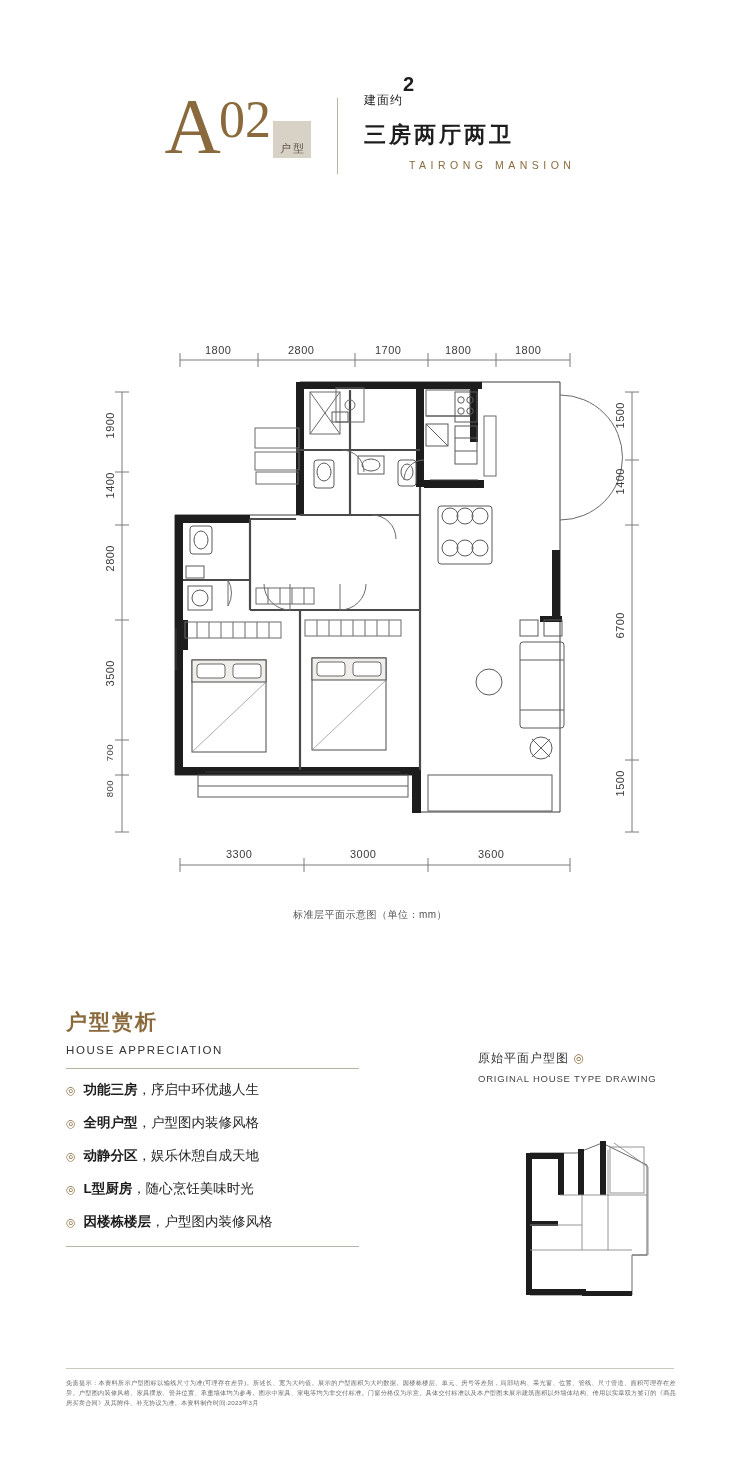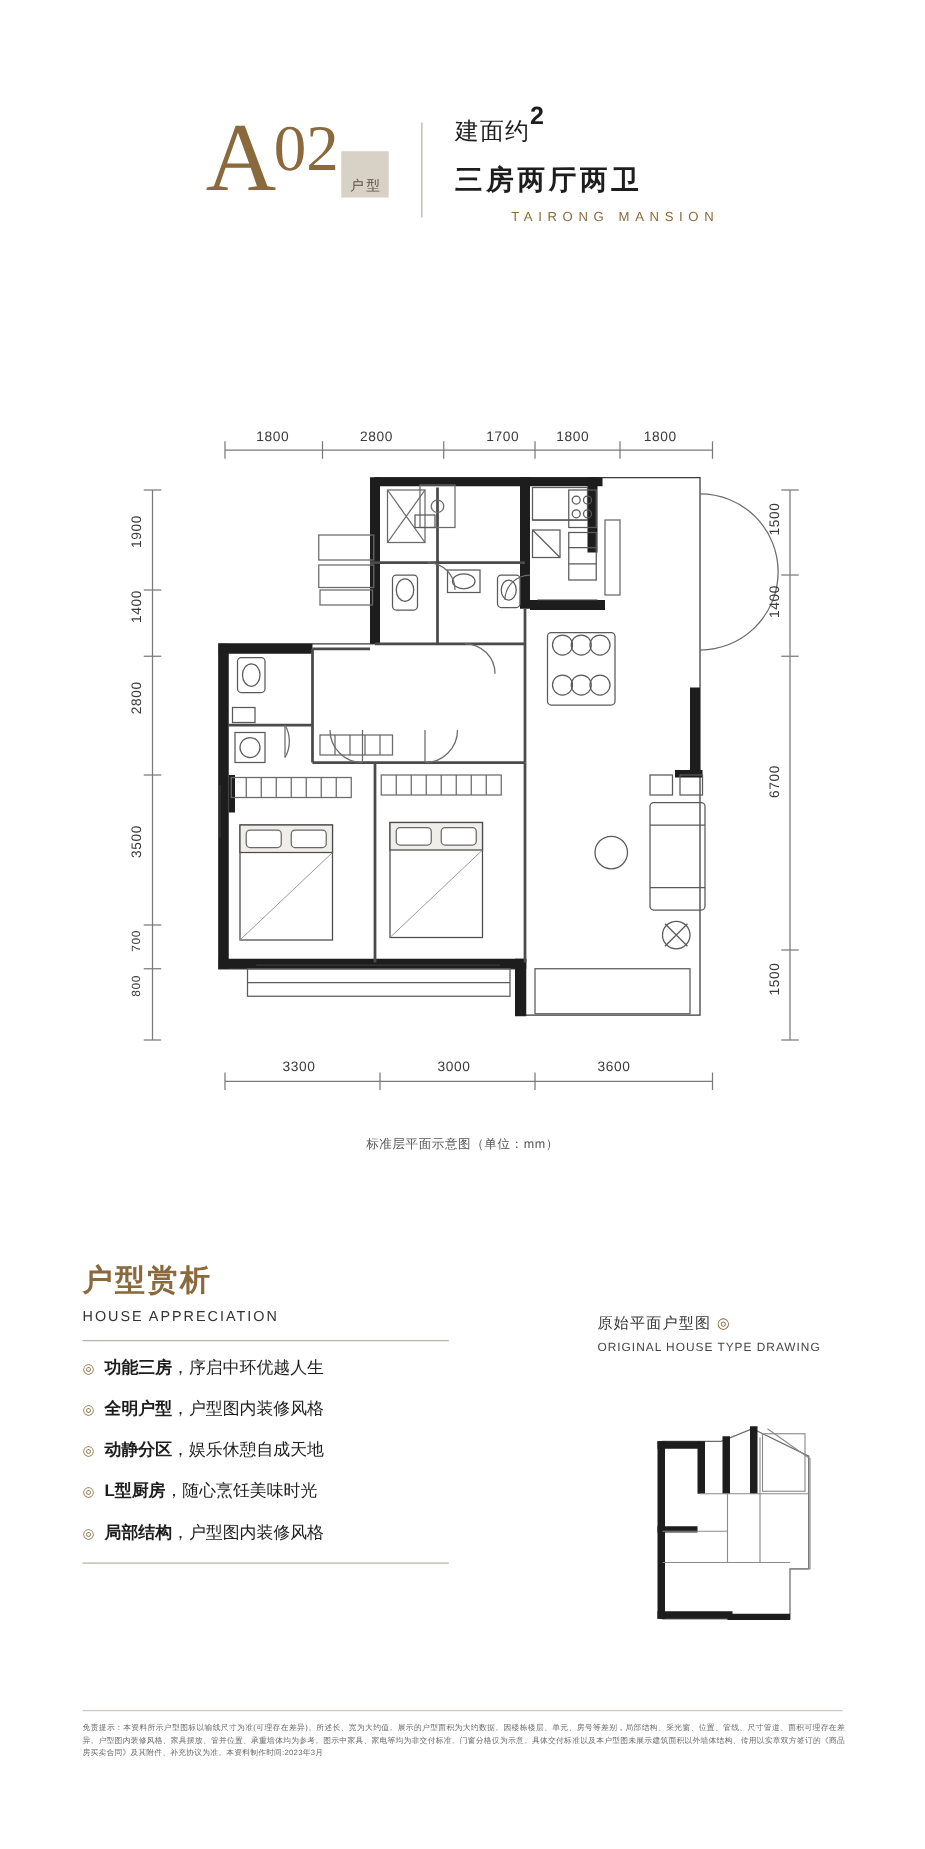--- a/index.html
+++ b/index.html
@@ -12,36 +12,36 @@
 
   
   .header{position:absolute;top:92px;left:0;width:740px;display:flex;justify-content:center;align-items:flex-start;}
   .hdr-left{display:flex;align-items:flex-end;padding-right:26px;}
   .hdr-a{font-family:"Liberation Serif","DejaVu Serif",serif;font-size:78px;line-height:68px;color:#8a6a3c;font-weight:400;letter-spacing:-2px;}
   .hdr-02{font-family:"Liberation Serif","DejaVu Serif",serif;font-size:52px;line-height:52px;color:#8a6a3c;font-weight:400;position:relative;top:-14px;}
   .hdr-huxing{background:#d8d2c6;color:#5d5244;font-size:11px;letter-spacing:2px;padding:20px 5px 2px 7px;margin-left:2px;position:relative;top:-2px;}
   .hdr-div{width:1px;height:76px;background:#b9b2a5;margin-top:6px;}
   .hdr-right{padding-left:26px;display:flex;flex-direction:column;justify-content:flex-start;}
   .hdr-line1{display:flex;align-items:flex-end;color:#1d1d1d;}
-  .hdr-jm{font-size:19px;letter-spacing:1px;padding-bottom:5px;}
+  .hdr-jm{font-size:12px;letter-spacing:1px;padding-bottom:5px;}
   .hdr-area{font-size:43px;font-weight:bold;line-height:43px;letter-spacing:0px;}
   .hdr-sup{font-size:20px;line-height:20px;position:relative;top:-20px;font-weight:bold;}
   .hdr-line2{font-size:22px;font-weight:bold;letter-spacing:3px;margin-top:6px;color:#1d1d1d;}
   .hdr-line3{font-size:10.5px;letter-spacing:4.5px;color:#8a6a3c;margin-top:9px;margin-left:45px;}
 
   
   .plan-wrap{position:absolute;top:320px;left:0;width:740px;height:620px;}
   .plan-caption{position:absolute;top:908px;left:0;width:740px;text-align:center;font-size:10px;color:#555;letter-spacing:.5px;}
 
   .dimtxt{position:absolute;font-size:11px;color:#3a3a3a;letter-spacing:.5px;}
   .vtxt{writing-mode:vertical-rl;transform:rotate(180deg);}
 
   
   .appr{position:absolute;top:1008px;left:66px;width:300px;}
-  .appr-t{font-size:24px;color:#8a6a3c;font-weight:bold;letter-spacing:2px;}
+  .appr-t{font-size:21px;color:#8a6a3c;font-weight:bold;letter-spacing:2px;}
   .appr-e{font-size:11.5px;color:#333;letter-spacing:1.6px;margin-top:8px;}
   .appr-rule{width:293px;height:1px;background:#b9b2a5;margin-top:12px;}
   .appr-list{margin-top:12px;}
   .appr-item{display:flex;align-items:center;margin:0 0 15px 0;font-size:13.5px;color:#1d1d1d;}
   .appr-bullet{color:#8a6a3c;font-size:11px;margin-right:8px;}
   .appr-strong{font-weight:bold;}
   .appr-rule2{width:293px;height:1px;background:#b9b2a5;margin-top:5px;}
 
   
   .orig{position:absolute;top:1050px;left:478px;width:200px;}
@@ -264,21 +264,21 @@
         <line x1="176" y1="308" x2="176" y2="350"></line>
       </g>
 
       <g fill="none" stroke="#6a6a6a" stroke-width="1">
         <rect x="484" y="96" width="12" height="60"></rect>
       </g>
     </svg>
 
     <div class="dimtxt" style="left:205px;top:24px;">1800</div>
     <div class="dimtxt" style="left:288px;top:24px;">2800</div>
-    <div class="dimtxt" style="left:389px;top:24px;">1700</div>
+    <div class="dimtxt" style="left:375px;top:24px;">1700</div>
     <div class="dimtxt" style="left:445px;top:24px;">1800</div>
     <div class="dimtxt" style="left:515px;top:24px;">1800</div>
 
     <div class="dimtxt" style="left:226px;top:528px;">3300</div>
     <div class="dimtxt" style="left:350px;top:528px;">3000</div>
     <div class="dimtxt" style="left:478px;top:528px;">3600</div>
 
     <div class="dimtxt vtxt" style="left:104px;top:92px;">1900</div>
     <div class="dimtxt vtxt" style="left:104px;top:152px;">1400</div>
     <div class="dimtxt vtxt" style="left:104px;top:225px;">2800</div>
@@ -314,21 +314,21 @@
         <span class="appr-strong">动静分区</span>
         <span>，娱乐休憩自成天地</span>
       </div>
       <div class="appr-item">
         <span class="appr-bullet">◎</span>
         <span class="appr-strong">L型厨房</span>
         <span>，随心烹饪美味时光</span>
       </div>
       <div class="appr-item">
         <span class="appr-bullet">◎</span>
-        <span class="appr-strong">局部结构</span>
+        <span class="appr-strong">因楼栋楼层</span>
         <span>，户型图内装修风格</span>
       </div>
     </div>
     <div class="appr-rule2"></div>
   </div>
 
   <div class="orig">
     <div class="orig-t">
       <span>原始平面户型图</span>
       <span class="dot">◎</span>

